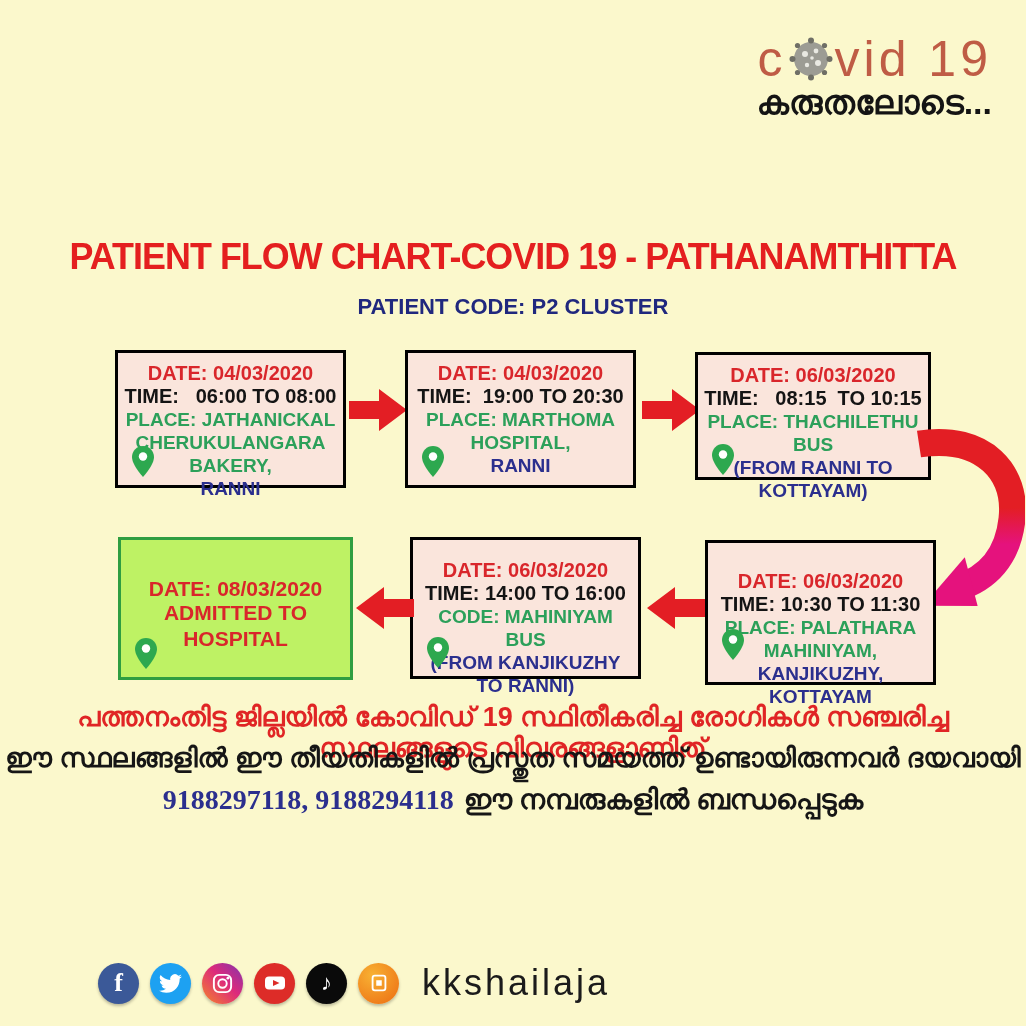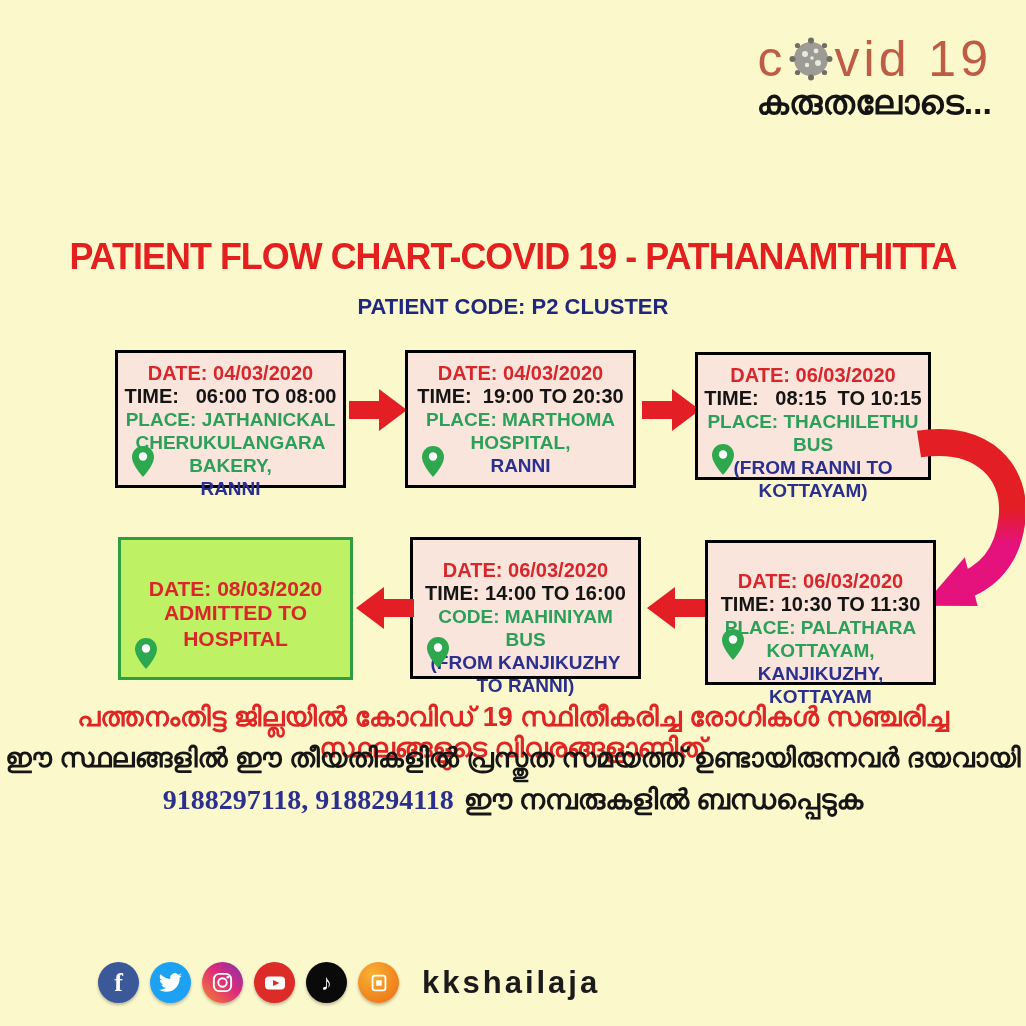--- a/index.html
+++ b/index.html
@@ -72,21 +72,21 @@
   
   .footer{top:962px;left:98px;display:flex;align-items:center;gap:11px;}
   .sicon{width:41px;height:41px;border-radius:50%;display:flex;align-items:center;justify-content:center;box-shadow:0 2px 3px rgba(0,0,0,.25);}
   .sicon.fb{background:#3B5998;}
   .sicon.tw{background:#1DA1F2;}
   .sicon.ig{background:linear-gradient(45deg,#F58529 0%,#DD2A7B 55%,#8134AF 100%);}
   .sicon.yt{background:#DD2C28;}
   .sicon.tk{background:#0A0A0A;color:#fff;font-size:22px;font-weight:700;}
   .sicon.or{background:radial-gradient(circle at 35% 30%,#F8B133,#EF7D1A 75%);}
   .fb-f{color:#fff;font-size:26px;font-weight:700;font-family:"Liberation Serif",serif;}
-  .handle{font-size:31px;color:#1B1B1B;letter-spacing:3px;margin-left:12px;font-weight:bold;}
+  .handle{font-size:36px;color:#1B1B1B;letter-spacing:3px;margin-left:12px;}
 </style>
 </head>
 <body>
 
 <svg width="0" height="0" style="position:absolute">
   <defs>
     <g id="pin-shape">
       <path d="M11 0C4.9 0 0 4.9 0 11c0 8.2 11 20 11 20s11-11.8 11-20C22 4.9 17.1 0 11 0z" fill="#2DA84F"></path>
       <circle cx="11" cy="10.5" r="4.2" fill="#ffffff"></circle>
     </g>
@@ -173,21 +173,21 @@
 </div>
 
 <svg class="abs" id="arrow-3" viewBox="0 0 112 186">
   <path d="M6 20 C 72 10, 104 50, 99 95 C 95 133, 74 155, 44 164" fill="none" stroke="url(#curveGrad)" stroke-width="27"></path>
   <polygon points="8,178 56,136 62,186" fill="#E5127D" transform="rotate(-8 35 165)"></polygon>
 </svg>
 
 <div class="abs fbox" id="box4">
   <div class="line date" style="margin-top:18px">DATE: 06/03/2020</div>
   <div class="line time">TIME: 10:30 TO 11:30</div>
-  <div class="line place">PLACE: PALATHARA KOTTAYAM,</div>
+  <div class="line place">PLACE: PALATHARA MAHINIYAM,</div>
   <div class="line route">KANJIKUZHY, KOTTAYAM</div>
   <svg class="pin" style="bottom:22px" viewBox="0 0 22 31">
       <use href="#pin-shape"></use>
     </svg>
 </div>
 
 <svg class="abs arrow" id="arrow-4" viewBox="0 0 58 52">
     <use href="#arrow-left-shape"></use>
   </svg>
 

